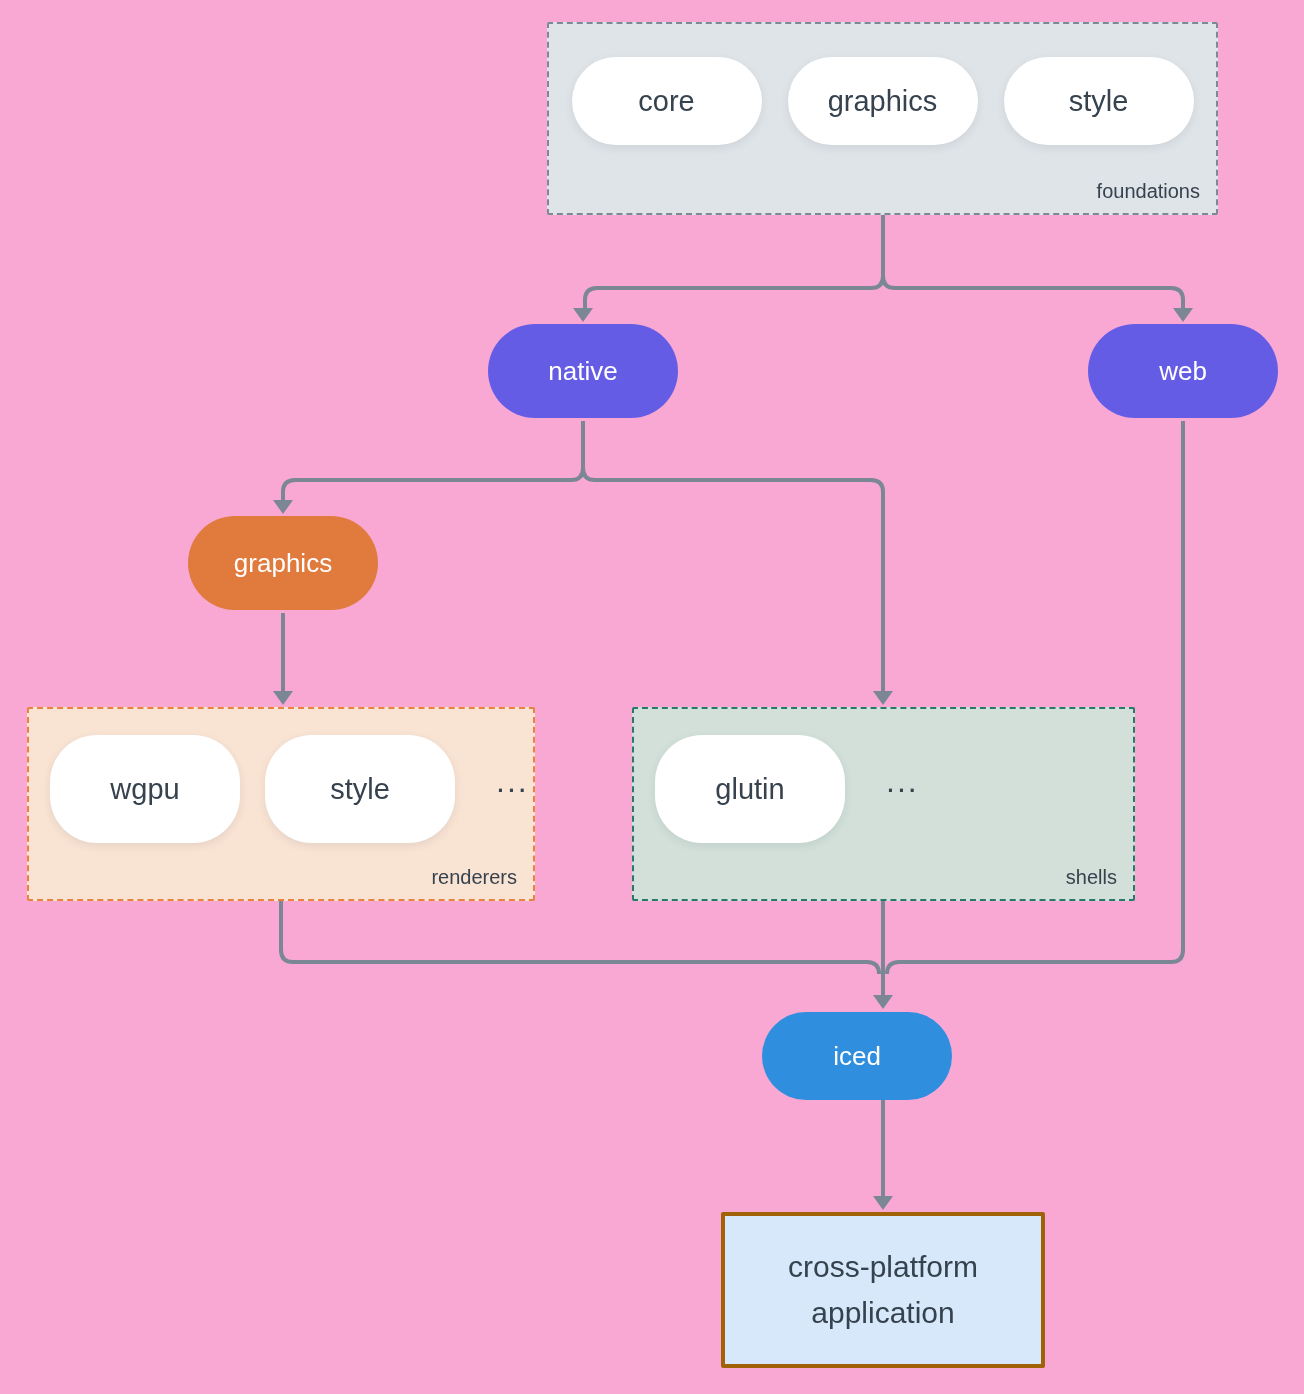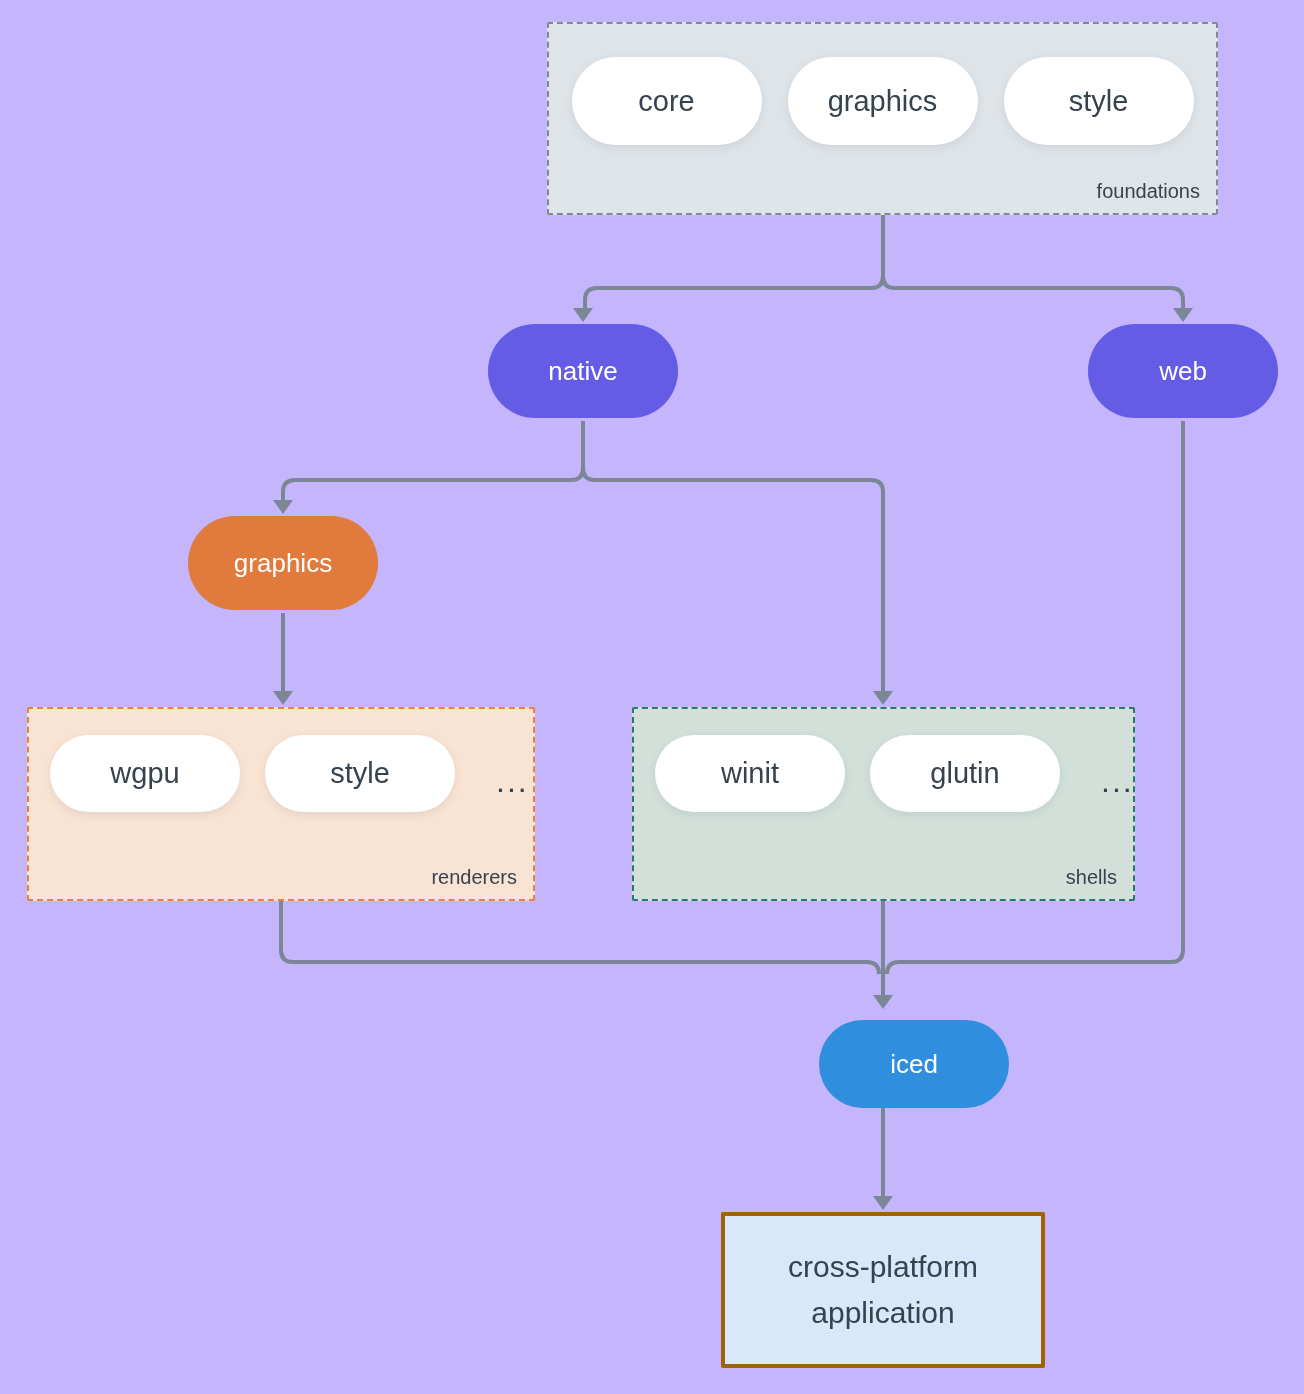--- a/index.html
+++ b/index.html
@@ -1,19 +1,19 @@
 <!DOCTYPE html>
 <html><head>
 <meta charset="utf-8">
 <style>
   html,body{margin:0;padding:0;background:#000;}
   .canvas{
     position:relative;
     width:1304px;height:1394px;
-    background:#c4b5fd;
+    background:#f9a8d4;
     font-family:"Liberation Sans", sans-serif;
     overflow:hidden;
   }
   svg.arrows{position:absolute;left:0;top:0;width:1304px;height:1394px;}
 
   .group{
     position:absolute;
     border:2px dashed;
     border-radius:2px;
     box-sizing:border-box;
@@ -52,31 +52,31 @@
   .g-foundations .pills{justify-content:center;gap:26px;padding-top:33px;}
 
   
   .g-renderers{left:27px;top:707px;width:508px;height:194px;background:#f9e3d3;border-color:#e8833f;}
   .g-renderers .pills{padding:26px 0 0 21px;gap:25px;}
 
   
   .g-shells{left:632px;top:707px;width:503px;height:194px;background:#d2e0d9;border-color:#27796a;}
   .g-shells .pills{padding:26px 0 0 21px;gap:25px;}
 
-  .inner-pill{height:77px;}
+  .inner-pill{height:108px;}
   .ellipsis{
     font-size:32px;color:#36424e;
     margin-top:28px;margin-left:16px;
     letter-spacing:2px;
   }
 
   .n-native{left:488px;top:324px;background:#655ce6;}
   .n-web{left:1088px;top:324px;background:#655ce6;}
   .n-graphics{left:188px;top:516px;background:#e07a3d;}
-  .n-iced{left:819px;top:1012px;width:190px;height:88px;border-radius:44px;background:#2f8ede;margin-top:8px;}
+  .n-iced{left:762px;top:1012px;width:190px;height:88px;border-radius:44px;background:#2f8ede;}
 
   .app-box{
     position:absolute;
     left:721px;top:1212px;width:324px;height:156px;
     background:#d6e8f9;
     border:4px solid #a16207;
     border-radius:2px;
     box-sizing:border-box;
     display:flex;align-items:center;justify-content:center;
     text-align:center;
@@ -155,23 +155,20 @@
         <span>style</span>
       </div>
       <div class="ellipsis">...</div>
     </div>
     <div class="group-label">renderers</div>
   </div>
 
   <div class="group g-shells">
     <div class="pills">
       <div class="pill inner-pill">
-        <span>winit</span>
-      </div>
-      <div class="pill inner-pill">
         <span>glutin</span>
       </div>
       <div class="ellipsis">...</div>
     </div>
     <div class="group-label">shells</div>
   </div>
 
   <div class="node n-iced">
     <span>iced</span>
   </div>

